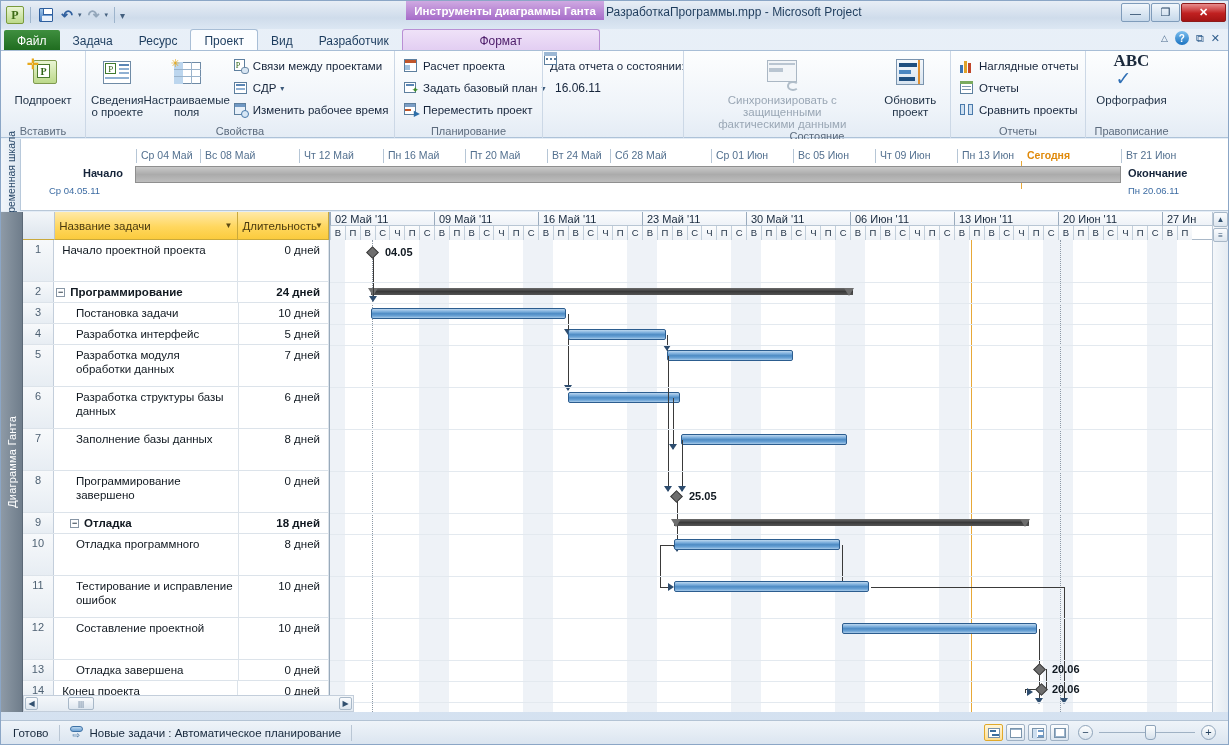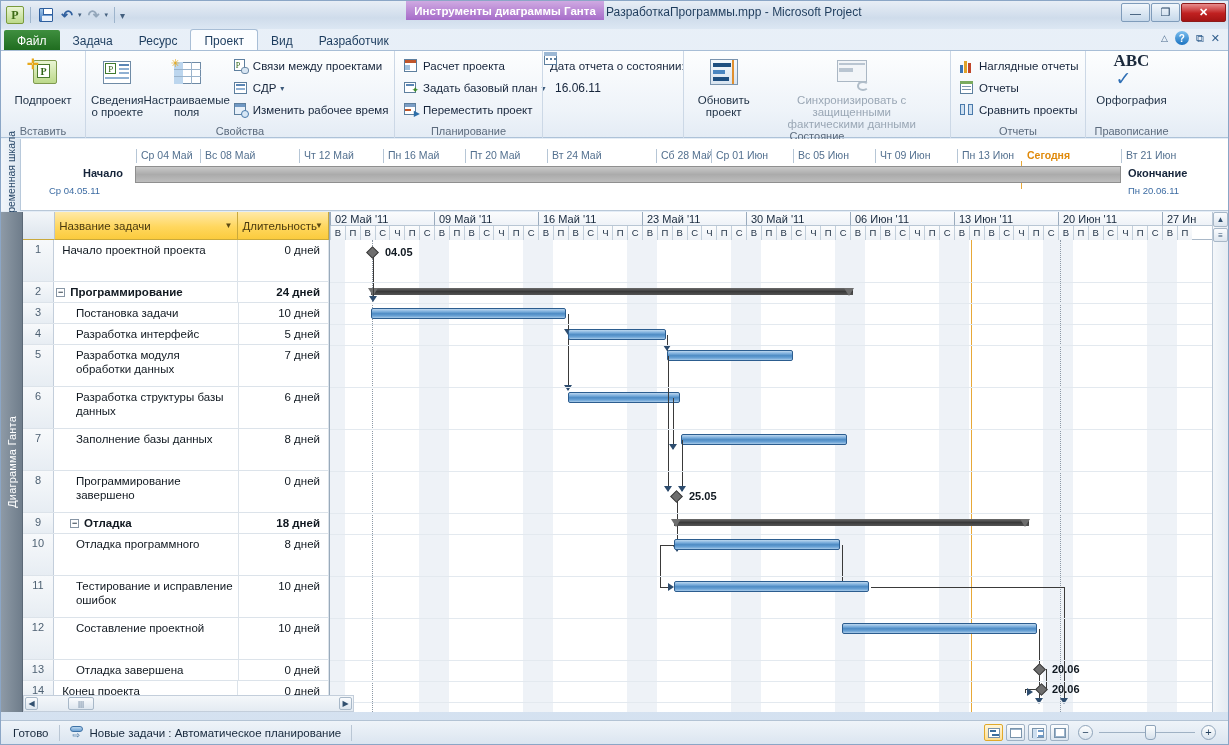--- a/index.html
+++ b/index.html
@@ -343,20 +343,21 @@
     <span style="font-size:11px;color:#2f5d8c">✕</span>
   </div>
 
   <div class="tabstrip">
     <div class="tab file">Файл</div>
     <div class="tab">Задача</div>
     <div class="tab">Ресурс</div>
     <div class="tab active">Проект</div>
     <div class="tab">Вид</div>
     <div class="tab">Разработчик</div>
+    <div class="tab ctx">Формат</div>
   </div>
 
   <div class="ribbon">
 
     <div class="group" style="width:84px">
       <div class="group-body">
         <div class="bigbtn">
           <div class="bigicon">
             <div style="position:absolute;left:8px;top:3px;width:24px;height:24px;border:1px solid #7f9a4f;border-radius:2px;background:linear-gradient(#e9f5d4,#bcd98a)"></div>
             <div style="position:absolute;left:12px;top:7px;width:13px;height:14px;background:#fff;border:1px solid #4a7a2e;color:#2e6414;font-size:10px;font-weight:bold;text-align:center;line-height:13px;font-family:'Liberation Serif',serif">P</div>
@@ -471,40 +472,40 @@
             <span style="position:absolute;left:11px;top:7px;width:2px;height:2px;background:#5d7f9e"></span>
           </span>
           <span style="font-size:12px;color:#15243a">16.06.11</span>
         </div>
       </div>
       <div class="group-title"></div>
     </div>
 
     <div class="group" style="width:267px">
       <div class="group-body">
+        <div class="bigbtn dim" style="width:188px">
+          <div class="bigicon">
+            <div style="position:absolute;left:3px;top:3px;width:30px;height:22px;background:#f2f5f8;border:1px solid #aab7c4"></div>
+            <div style="position:absolute;left:5px;top:6px;width:26px;height:2px;background:#b9c5d1"></div>
+            <div style="position:absolute;left:5px;top:11px;width:14px;height:4px;background:#b9c5d1"></div>
+            <div style="position:absolute;right:1px;bottom:0px;width:12px;height:10px;border:2px solid #b0bdc9;border-radius:50%;border-right-color:transparent"></div>
+          </div>
+          <div class="lbl">Синхронизировать с защищенными</div>
+          <div>фактическими данными</div>
+        </div>
         <div class="bigbtn" style="width:70px">
           <div class="bigicon">
             <div style="position:absolute;left:4px;top:2px;width:28px;height:26px;background:linear-gradient(#f4f8fc,#d8e4f0);border:1px solid #7a94ae"></div>
             <div style="position:absolute;left:7px;top:6px;width:18px;height:4px;background:#1e4f80"></div>
             <div style="position:absolute;left:7px;top:13px;width:12px;height:4px;background:#4a86c0"></div>
             <div style="position:absolute;left:7px;top:20px;width:16px;height:4px;background:#1e4f80"></div>
             <div style="position:absolute;left:26px;top:3px;width:2px;height:24px;background:#e09030"></div>
           </div>
           <div class="lbl">Обновить</div>
           <div>проект</div>
-        </div>
-        <div class="bigbtn dim" style="width:188px">
-          <div class="bigicon">
-            <div style="position:absolute;left:3px;top:3px;width:30px;height:22px;background:#f2f5f8;border:1px solid #aab7c4"></div>
-            <div style="position:absolute;left:5px;top:6px;width:26px;height:2px;background:#b9c5d1"></div>
-            <div style="position:absolute;left:5px;top:11px;width:14px;height:4px;background:#b9c5d1"></div>
-            <div style="position:absolute;right:1px;bottom:0px;width:12px;height:10px;border:2px solid #b0bdc9;border-radius:50%;border-right-color:transparent"></div>
-          </div>
-          <div class="lbl">Синхронизировать с защищенными</div>
-          <div>фактическими данными</div>
         </div>
       </div>
       <div class="group-title">Состояние</div>
     </div>
 
     <div class="group" style="width:135px">
       <div class="group-body" style="padding-top:4px">
         <div>
           <div class="smallrow">
             <span class="si">
@@ -553,21 +554,21 @@
     <div class="vtab">
       <span>Временная шкала</span>
     </div>
     <div class="tl">
       <div class="tl-tick" style="left:115px">Ср 04 Май</div>
       <div class="tl-tick" style="left:179px">Вс 08 Май</div>
       <div class="tl-tick" style="left:278px">Чт 12 Май</div>
       <div class="tl-tick" style="left:362px">Пн 16 Май</div>
       <div class="tl-tick" style="left:444px">Пт 20 Май</div>
       <div class="tl-tick" style="left:526px">Вт 24 Май</div>
-      <div class="tl-tick" style="left:635px">Сб 28 Май</div>
+      <div class="tl-tick" style="left:589px">Сб 28 Май</div>
       <div class="tl-tick" style="left:690px">Ср 01 Июн</div>
       <div class="tl-tick" style="left:772px">Вс 05 Июн</div>
       <div class="tl-tick" style="left:854px">Чт 09 Июн</div>
       <div class="tl-tick" style="left:936px">Пн 13 Июн</div>
       <div class="tl-tick today" style="left:1002px;border-left:none">Сегодня</div>
       <div class="tl-tick" style="left:1100px">Вт 21 Июн</div>
 
       <div class="tl-todayline" style="left:1000px"></div>
       <div class="tl-bar" style="left:114px;width:986px"></div>
 

